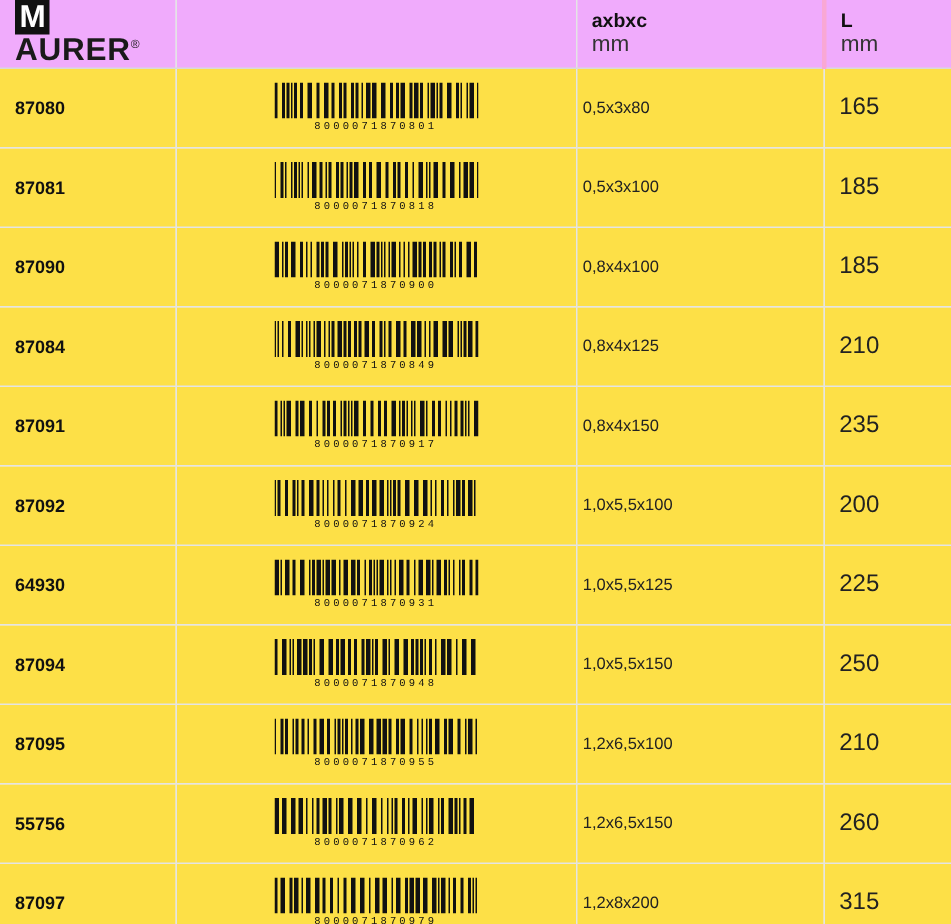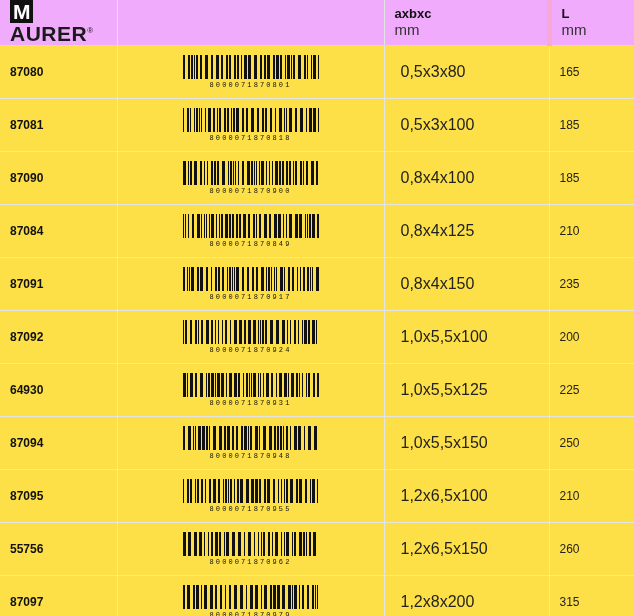--- a/index.html
+++ b/index.html
@@ -30,21 +30,21 @@
     padding: 0;
     text-align: left;
     background: #f0abfc;
   }
   thead th.th-code,
   thead th.th-barcode {
     border-right: 1px solid #e4e4e4;
   }
   thead th.th-dim,
   thead th.th-len {
-    border-right: 5px solid #f9a8d4;
+    border-right: 3px solid #f9a8d4;
   }
   thead th.th-len { border-right: none; }
 
   .logo-cell {
     padding-left: 10px;
   }
   .logo {
     display: inline-block;
     font-family: "Liberation Sans", sans-serif;
     font-weight: bold;
@@ -93,27 +93,27 @@
   }
   tbody td.td-len { border-right: none; }
 
   .code {
     padding-left: 10px;
     font-size: 12px;
     font-weight: bold;
     color: #111111;
   }
   .dim {
-    padding-left: 16px;
-    font-size: 16px;
+    padding-left: 4px;
+    font-size: 11px;
     color: #222222;
   }
   .len {
     padding-left: 10px;
-    font-size: 12px;
+    font-size: 16px;
     color: #222222;
   }
 
   .barcode-wrap {
     display: flex;
     flex-direction: column;
     align-items: center;
     justify-content: center;
   }
   .barcode {

